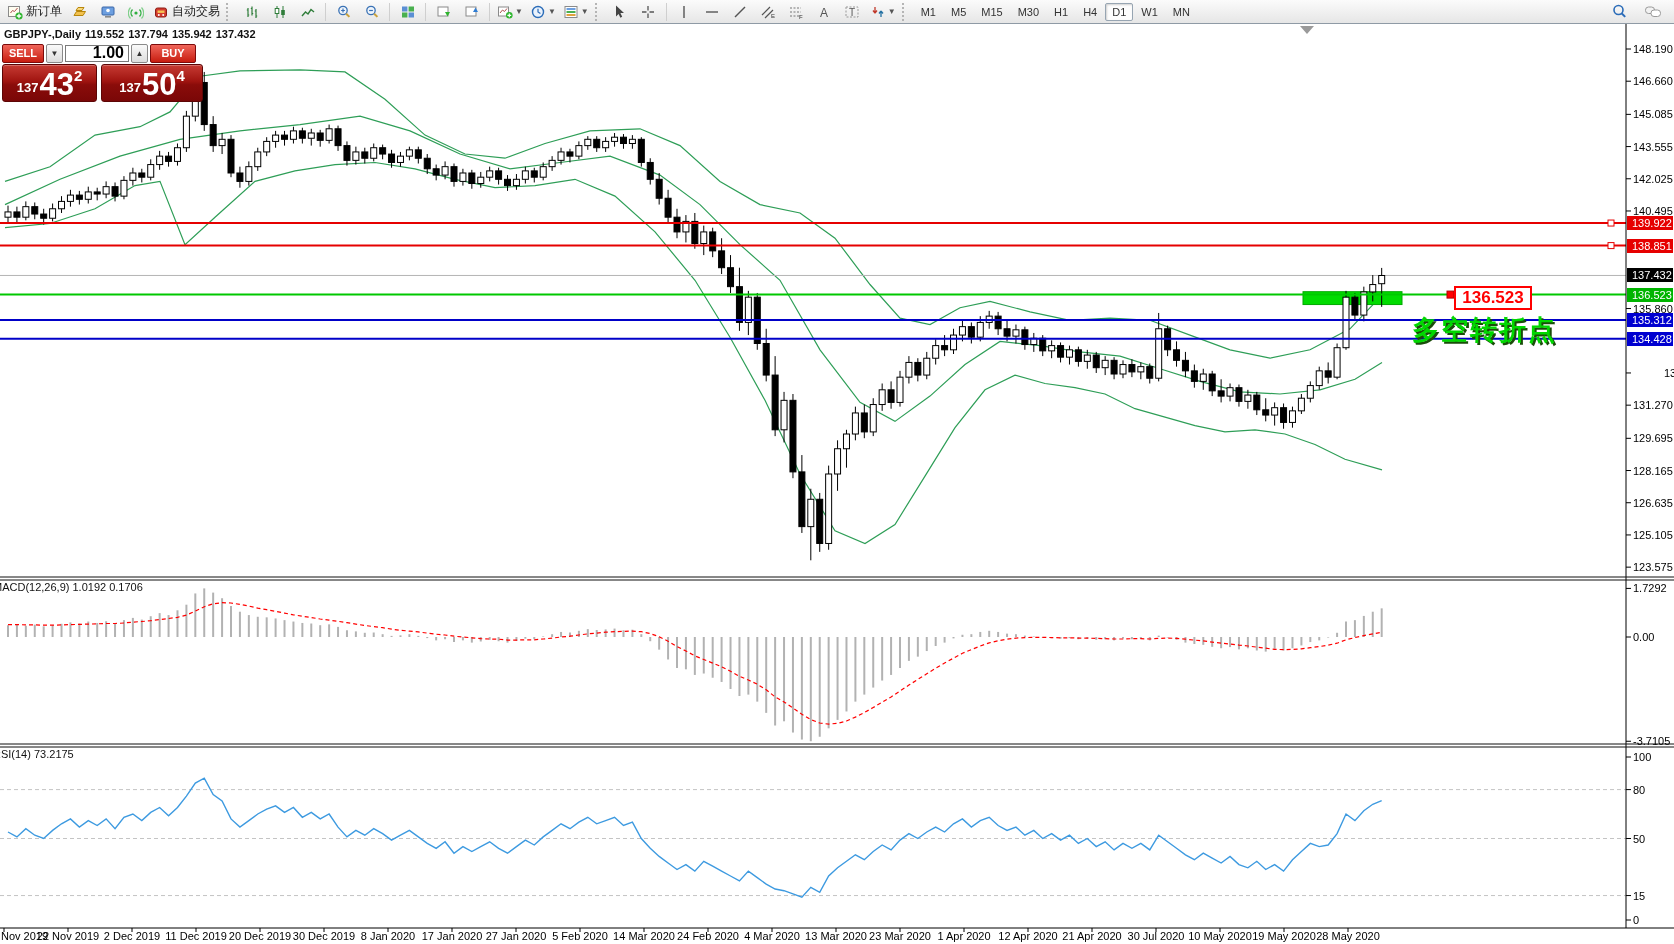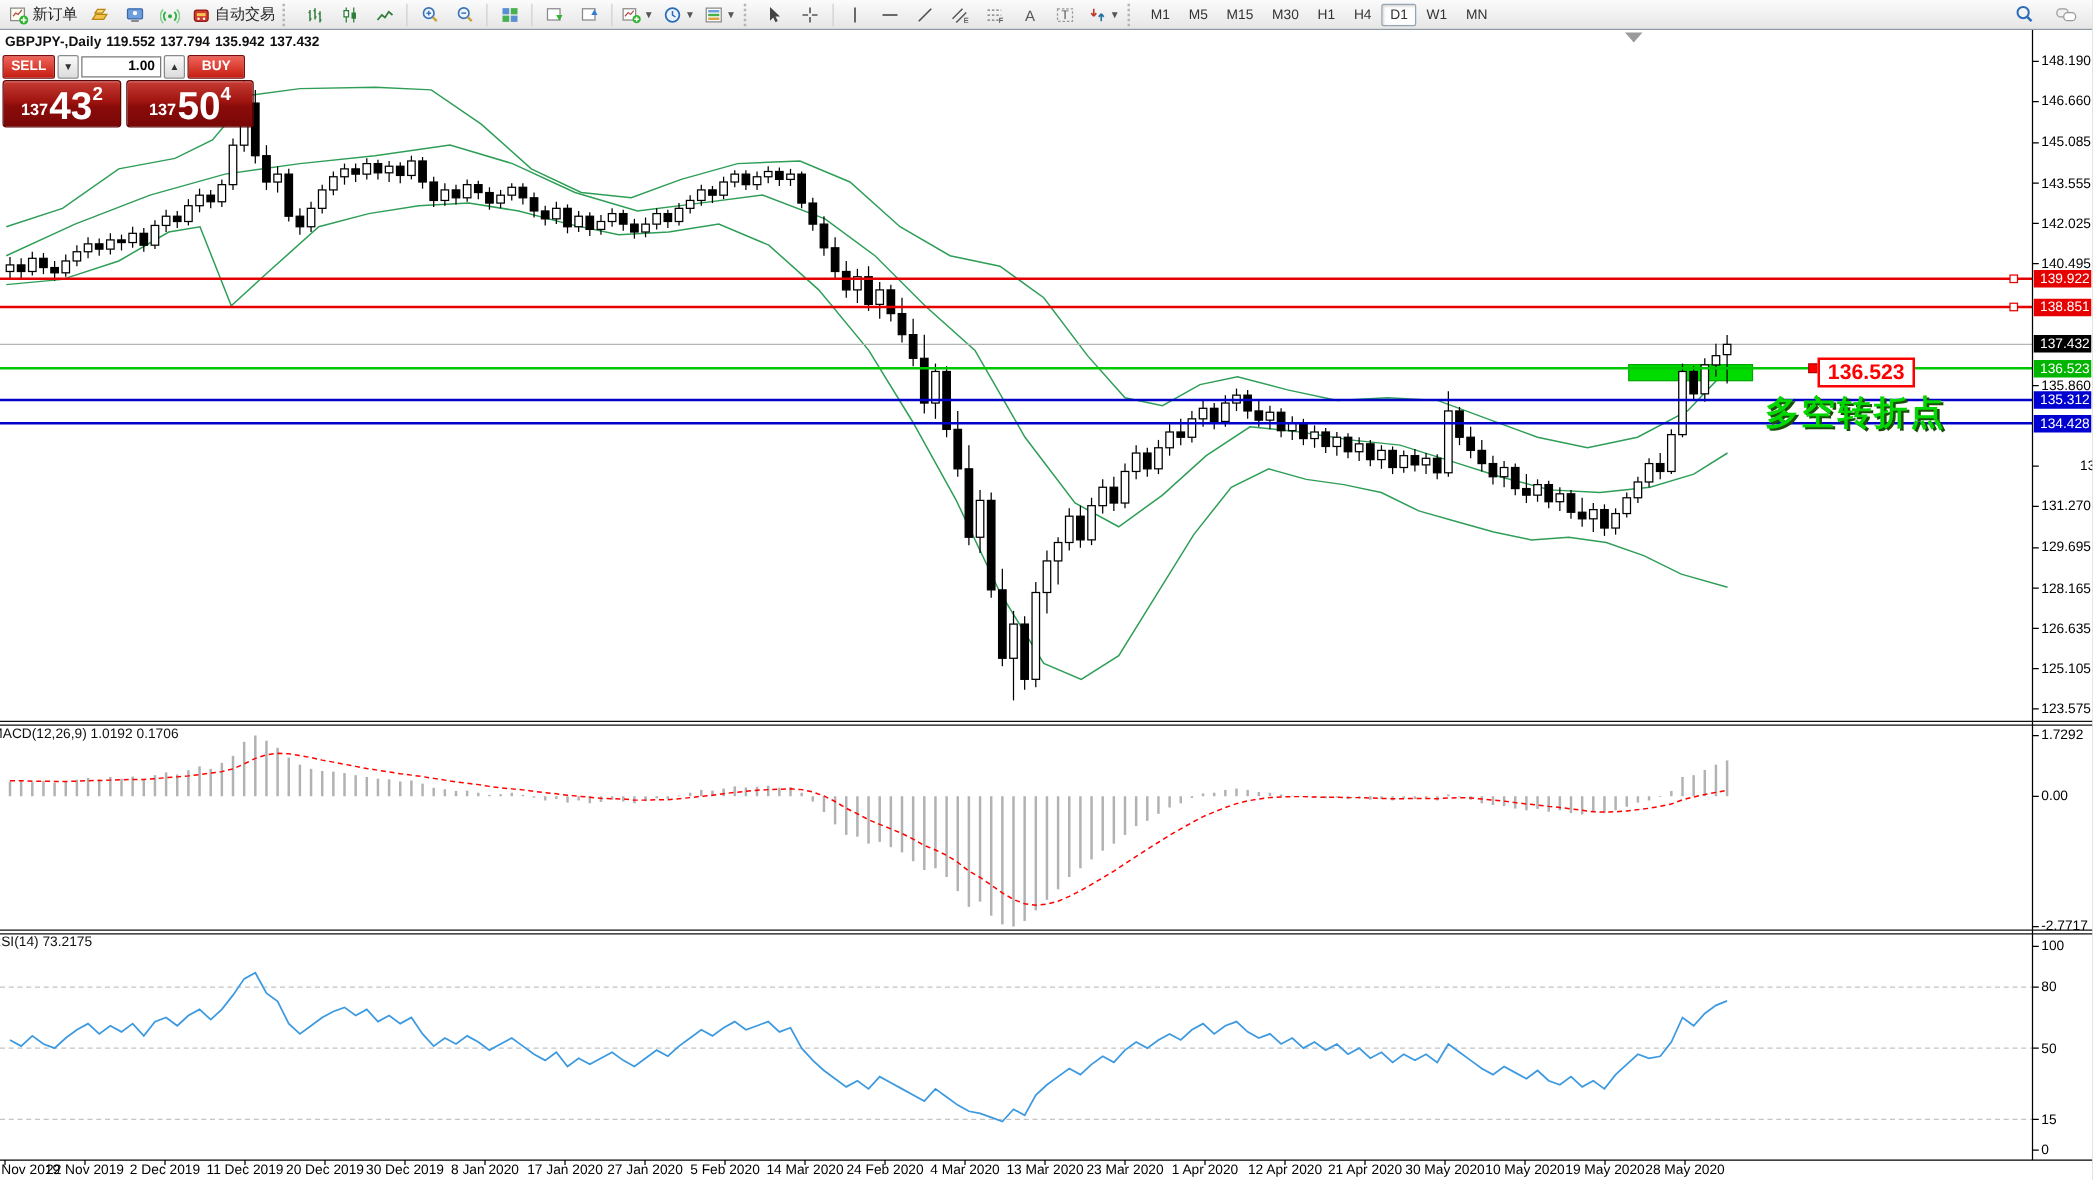--- a/index.html
+++ b/index.html
@@ -25,21 +25,21 @@
   #ohlc{left:4px;top:28px;font-size:11px;font-weight:700;color:#111;letter-spacing:0;}
   #ohlc span{margin-right:4px;}
   #trade{left:2px;top:44px;width:210px;}
   #trade-row1{display:flex;align-items:center;gap:2px;height:18px;}
   .trade-btn{height:17px;border:1px solid #7d0b0b;border-radius:2px;color:#fff;font-size:11px;font-weight:700;
              display:flex;align-items:center;justify-content:center;
              background:linear-gradient(180deg,#f0655a,#c71d10);}
   #sell-btn{width:40px;} #buy-btn{width:44px;text-align:right;}
   .spin-btn{width:15px;height:17px;border:1px solid #8a8a8a;border-radius:2px;font-size:8px;color:#333;
             background:linear-gradient(180deg,#fafafa,#dcdcdc);display:flex;align-items:center;justify-content:center;}
-  #vol-input{width:58px;height:15px;border:1px solid #7a7a7a;font-size:11px;font-weight:700;
+  #vol-input{width:58px;height:15px;border:1px solid #7a7a7a;font-size:16px;font-weight:700;
              text-align:right;padding:0 4px 0 0;font-family:inherit;}
   #trade-row2{display:flex;gap:4px;margin-top:2px;}
   .px-panel{height:38px;border:1px solid #5d0505;border-radius:3px;color:#fff;
             background:linear-gradient(180deg,#c63b33 0%,#a01410 45%,#8a0c0a 55%,#7a0707 100%);
             box-shadow:inset 0 1px 0 rgba(255,255,255,.25);
             display:flex;align-items:flex-end;justify-content:center;padding:0 4px 2px 4px;box-sizing:border-box;}
   #bid-panel{width:95px;} #ask-panel{width:102px;}
   .px-small{font-size:13px;font-weight:700;margin:0 1px 4px 0;}
   .px-big{font-size:31px;font-weight:700;line-height:28px;}
   .px-sup{font-size:15px;font-weight:700;align-self:flex-start;margin-top:2px;}
@@ -862,21 +862,21 @@
       <div class="ax-tick" style="top: 504.939px;">125.105</div>
       <div class="ax-tick" style="top: 537.146px;">123.575</div>
       <div class="ax-badge" style="top: 192.041px; background: rgb(230, 0, 0);">139.922</div>
       <div class="ax-badge" style="top: 214.586px; background: rgb(230, 0, 0);">138.851</div>
       <div class="ax-badge" style="top: 244.456px; background: rgb(0, 0, 0);">137.432</div>
       <div class="ax-badge" style="top: 263.59px; background: rgb(0, 180, 0);">136.523</div>
       <div class="ax-badge" style="top: 289.082px; background: rgb(0, 0, 208);">135.312</div>
       <div class="ax-badge" style="top: 307.69px; background: rgb(0, 0, 208);">134.428</div>
       <div class="ax-tick" style="top: 558.409px;">1.7292</div>
       <div class="ax-tick" style="top: 607px;">0.00</div>
-      <div class="ax-tick" style="top: 711.265px;">-2.7717</div>
+      <div class="ax-tick" style="top: 711.265px;">-3.7105</div>
       <div class="ax-tick" style="top: 727px;">100</div>
       <div class="ax-tick" style="top: 759.6px;">80</div>
       <div class="ax-tick" style="top: 808.5px;">50</div>
       <div class="ax-tick" style="top: 865.55px;">15</div>
       <div class="ax-tick" style="top: 890px;">0</div>
     </div>
   <div id="time-axis" class="overlay">
       <div class="t-lab first" style="left: 1px;">Nov 2019</div>
       <div class="t-lab" style="left: 68px;">22 Nov 2019</div>
       <div class="t-lab" style="left: 132px;">2 Dec 2019</div>
@@ -888,19 +888,19 @@
       <div class="t-lab" style="left: 516px;">27 Jan 2020</div>
       <div class="t-lab" style="left: 580px;">5 Feb 2020</div>
       <div class="t-lab" style="left: 644px;">14 Mar 2020</div>
       <div class="t-lab" style="left: 708px;">24 Feb 2020</div>
       <div class="t-lab" style="left: 772px;">4 Mar 2020</div>
       <div class="t-lab" style="left: 836px;">13 Mar 2020</div>
       <div class="t-lab" style="left: 900px;">23 Mar 2020</div>
       <div class="t-lab" style="left: 964px;">1 Apr 2020</div>
       <div class="t-lab" style="left: 1028px;">12 Apr 2020</div>
       <div class="t-lab" style="left: 1092px;">21 Apr 2020</div>
-      <div class="t-lab" style="left: 1156px;">30 May 2020</div>
+      <div class="t-lab" style="left: 1156px;">30 Jul 2020</div>
       <div class="t-lab" style="left: 1220px;">10 May 2020</div>
       <div class="t-lab" style="left: 1284px;">19 May 2020</div>
       <div class="t-lab" style="left: 1348px;">28 May 2020</div>
     </div>
 
 </div>
 
 </body></html>

